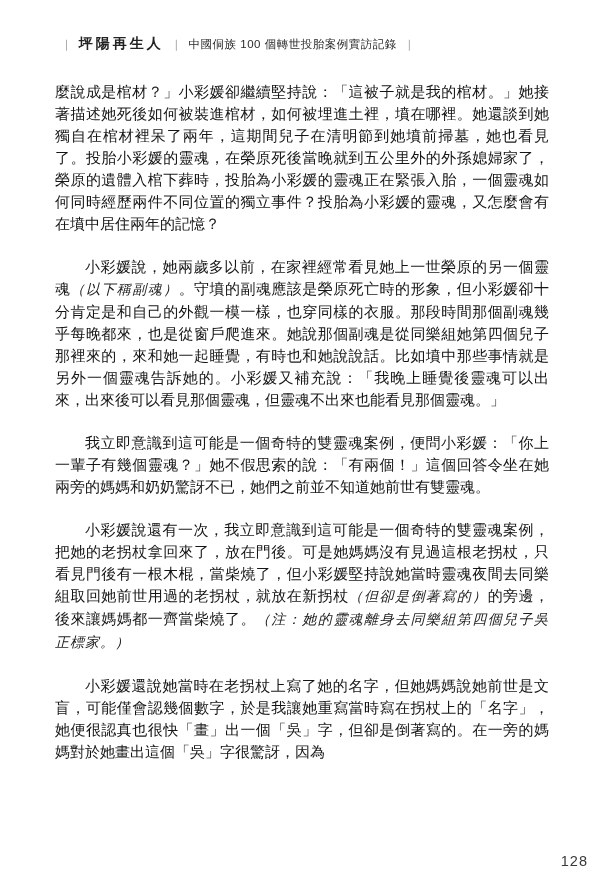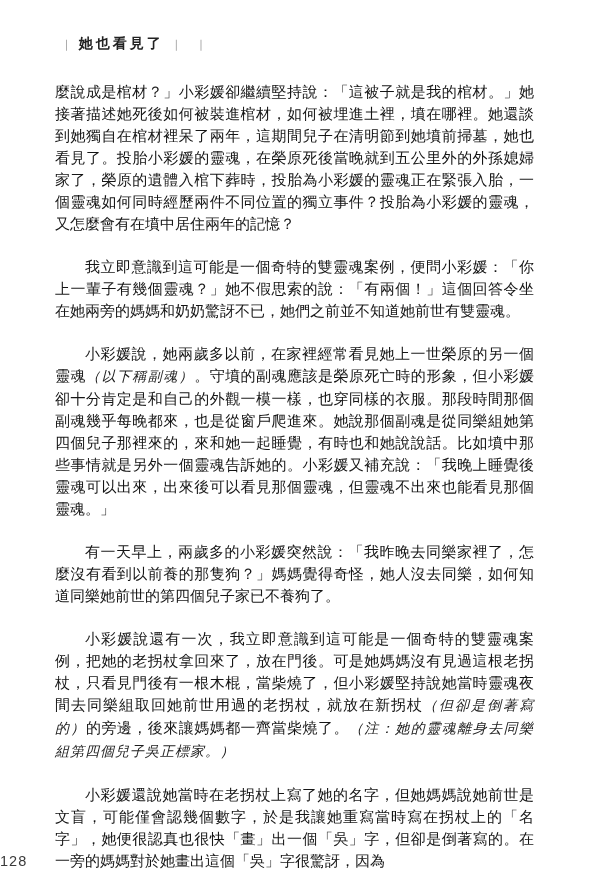--- a/index.html
+++ b/index.html
@@ -50,64 +50,64 @@
     position: absolute;
     top: 81px;
     left: 55px;
     width: 495px;
     font-size: 15px;
     line-height: 22px;
     text-align: justify;
     color: #151515;
   }
   .para {
-    margin: 0 16px 21px 0;
+    margin: 0 1px 21px 0;
   }
   .para.indent {
     text-indent: 2em;
   }
   .kai {
     font-style: italic;
     font-size: 14px;
     letter-spacing: 1px;
     color: #1c1c1c;
   }
   
   .page-footer {
     position: absolute;
     bottom: 26px;
     left: 0;
     right: 17px;
-    text-align: left;
+    text-align: right;
   }
   .page-number {
     font-family: "Liberation Sans", "DejaVu Sans", sans-serif;
     font-size: 14.5px;
     font-weight: 300;
     letter-spacing: 1px;
     color: #3a3a3a;
   }
 </style>
 </head>
 <body>
 
 <div class="page">
 
   <header class="running-header">
     <span class="hdr-bar">｜</span>
-    <span class="hdr-title">她也看見了</span>
+    <span class="hdr-title">坪陽再生人</span>
     <span class="hdr-bar">｜</span>
+    <span class="hdr-subtitle">中國侗族 100 個轉世投胎案例實訪記錄</span>
     <span class="hdr-bar">｜</span>
   </header>
 
   <main class="page-body">
       <p class="para"><span class="normal">麼說成是棺材？」小彩媛卻繼續堅持說：「這被子就是我的棺材。」她接著描述她死後如何被裝進棺材，如何被埋進土裡，墳在哪裡。她還談到她獨自在棺材裡呆了兩年，這期間兒子在清明節到她墳前掃墓，她也看見了。投胎小彩媛的靈魂，在榮原死後當晚就到五公里外的外孫媳婦家了，榮原的遺體入棺下葬時，投胎為小彩媛的靈魂正在緊張入胎，一個靈魂如何同時經歷兩件不同位置的獨立事件？投胎為小彩媛的靈魂，又怎麼會有在墳中居住兩年的記憶？</span></p>
+      <p class="para indent"><span class="normal">小彩媛說，她兩歲多以前，在家裡經常看見她上一世榮原的另一個靈魂</span><span class="kai">（以下稱副魂）</span><span class="normal">。守墳的副魂應該是榮原死亡時的形象，但小彩媛卻十分肯定是和自己的外觀一模一樣，也穿同樣的衣服。那段時間那個副魂幾乎每晚都來，也是從窗戶爬進來。她說那個副魂是從同樂組她第四個兒子那裡來的，來和她一起睡覺，有時也和她說說話。比如墳中那些事情就是另外一個靈魂告訴她的。小彩媛又補充說：「我晚上睡覺後靈魂可以出來，出來後可以看見那個靈魂，但靈魂不出來也能看見那個靈魂。」</span></p>
       <p class="para indent"><span class="normal">我立即意識到這可能是一個奇特的雙靈魂案例，便問小彩媛：「你上一輩子有幾個靈魂？」她不假思索的說：「有兩個！」這個回答令坐在她兩旁的媽媽和奶奶驚訝不已，她們之前並不知道她前世有雙靈魂。</span></p>
-      <p class="para indent"><span class="normal">小彩媛說，她兩歲多以前，在家裡經常看見她上一世榮原的另一個靈魂</span><span class="kai">（以下稱副魂）</span><span class="normal">。守墳的副魂應該是榮原死亡時的形象，但小彩媛卻十分肯定是和自己的外觀一模一樣，也穿同樣的衣服。那段時間那個副魂幾乎每晚都來，也是從窗戶爬進來。她說那個副魂是從同樂組她第四個兒子那裡來的，來和她一起睡覺，有時也和她說說話。比如墳中那些事情就是另外一個靈魂告訴她的。小彩媛又補充說：「我晚上睡覺後靈魂可以出來，出來後可以看見那個靈魂，但靈魂不出來也能看見那個靈魂。」</span></p>
-      <p class="para indent"><span class="normal">有一天早上，兩歲多的小彩媛突然說：「我昨晚去同樂家裡了，怎麼沒有看到以前養的那隻狗？」媽媽覺得奇怪，她人沒去同樂，如何知道同樂她前世的第四個兒子家已不養狗了。</span></p>
       <p class="para indent"><span class="normal">小彩媛說還有一次，我立即意識到這可能是一個奇特的雙靈魂案例，把她的老拐杖拿回來了，放在門後。可是她媽媽沒有見過這根老拐杖，只看見門後有一根木棍，當柴燒了，但小彩媛堅持說她當時靈魂夜間去同樂組取回她前世用過的老拐杖，就放在新拐杖</span><span class="kai">（但卻是倒著寫的）</span><span class="normal">的旁邊，後來讓媽媽都一齊當柴燒了。</span><span class="kai">（注：她的靈魂離身去同樂組第四個兒子吳正標家。）</span></p>
       <p class="para indent"><span class="normal">小彩媛還說她當時在老拐杖上寫了她的名字，但她媽媽說她前世是文盲，可能僅會認幾個數字，於是我讓她重寫當時寫在拐杖上的「名字」，她便很認真也很快「畫」出一個「吳」字，但卻是倒著寫的。在一旁的媽媽對於她畫出這個「吳」字很驚訝，因為</span></p>
     </main>
 
   <footer class="page-footer">
     <span class="page-number">128</span>
   </footer>
 
 </div>
 

